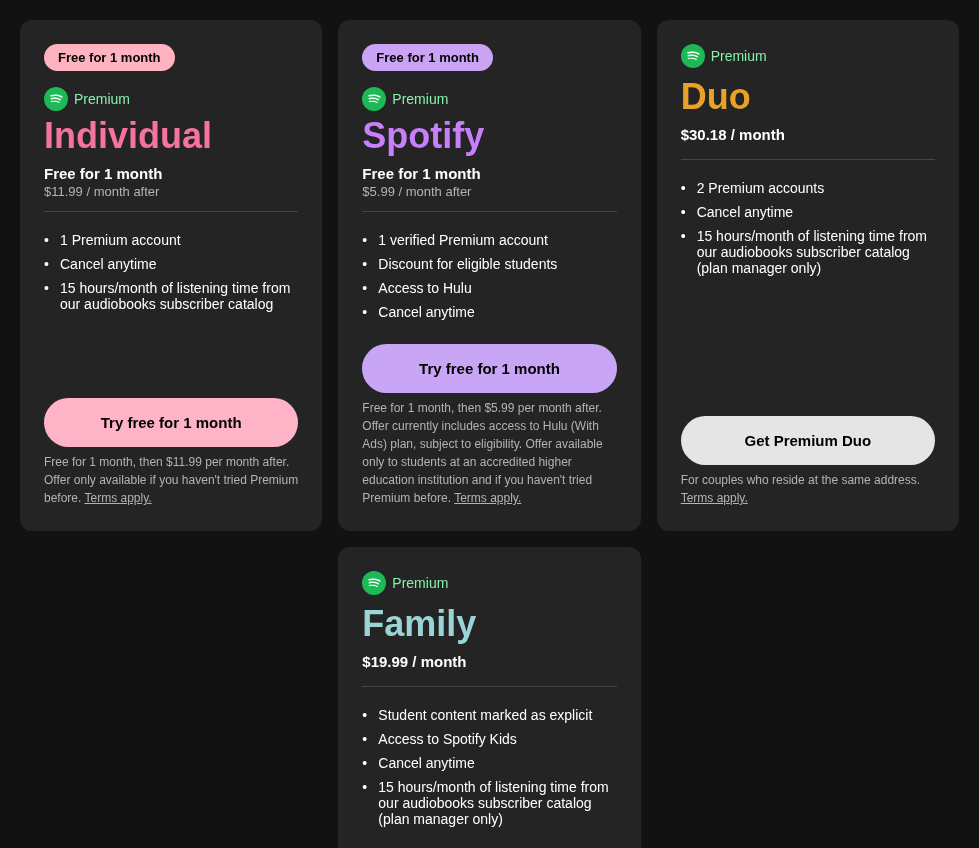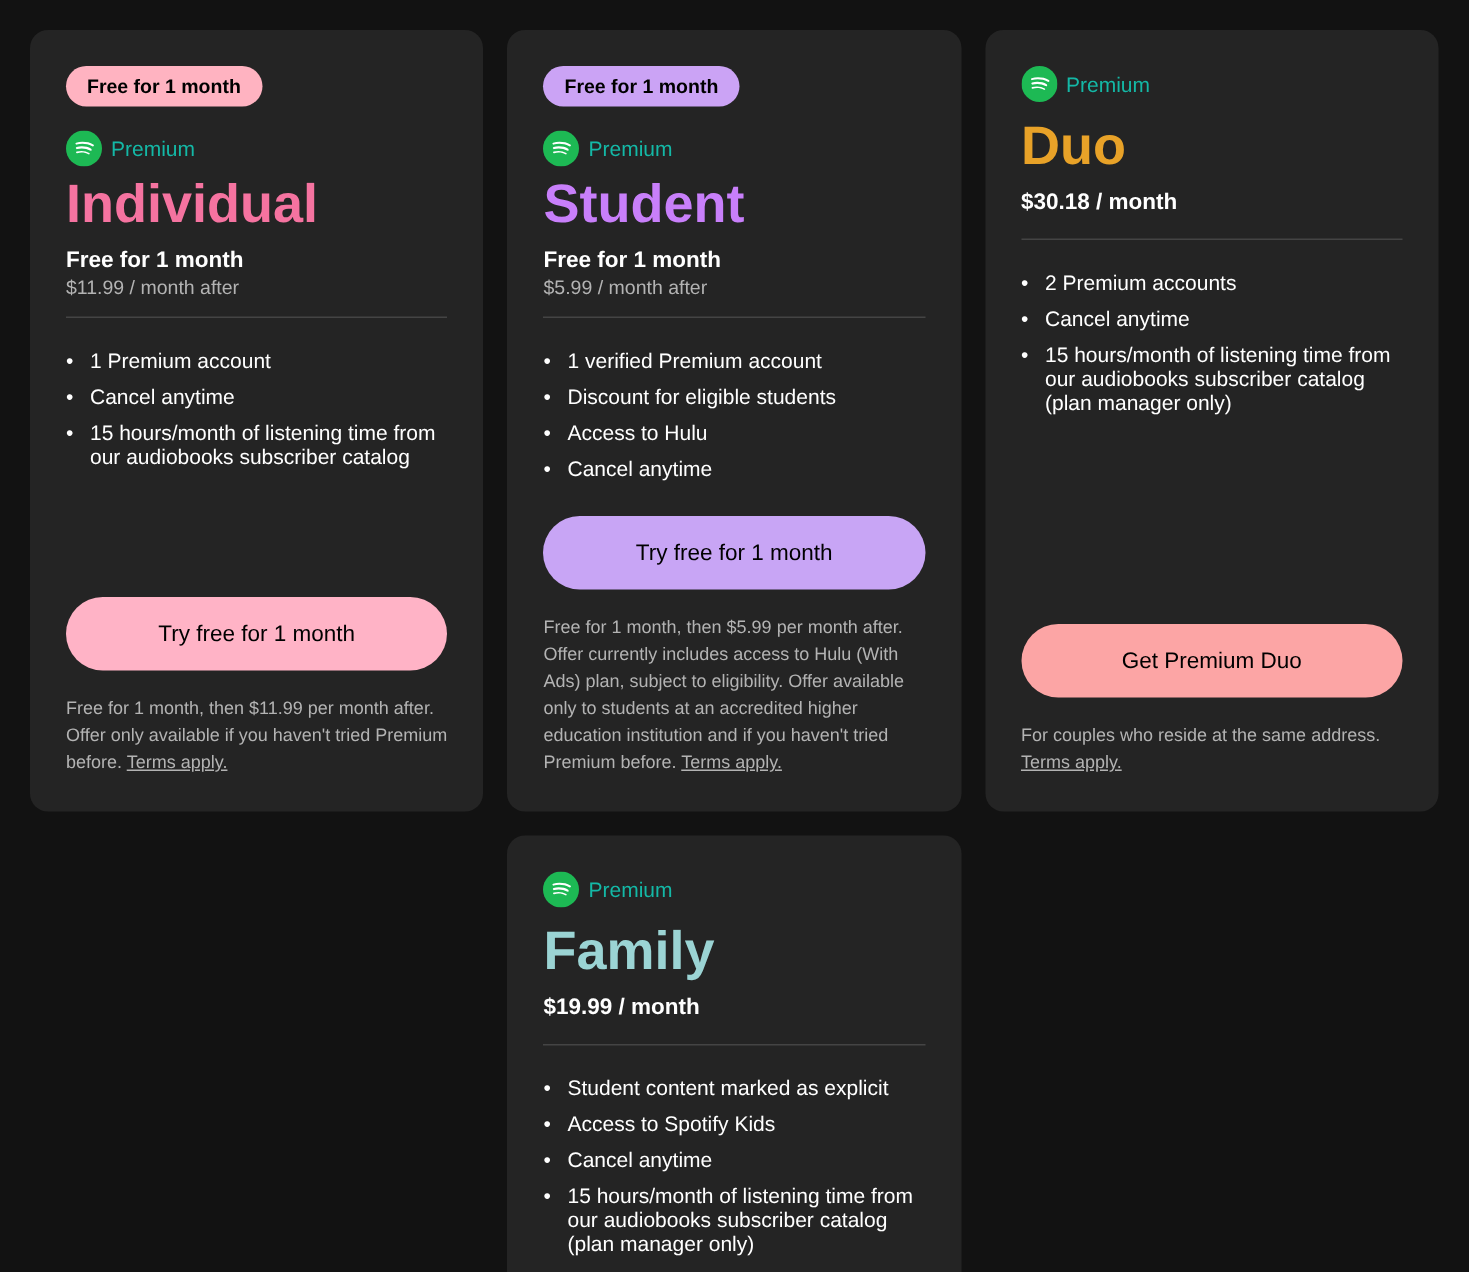--- a/index.html
+++ b/index.html
@@ -63,21 +63,21 @@
     }
 
     .plan-header {
       display: flex;
       align-items: center;
       margin-bottom: 4px;
     }
 
     .plan-label {
       font-size: 14px;
-      color: #14b8a6;
+      color: #86efac;
     }
 
     .plan-title {
       font-size: 36px;
       font-weight: 700;
       margin-bottom: 8px;
     }
 
     .title-pink { color: #f573a0; }
     .title-purple { color: #c87ffa; }
@@ -130,39 +130,39 @@
       left: 0;
       color: #fff;
     }
 
     .btn {
       display: block;
       width: 100%;
       padding: 16px;
       border-radius: 40px;
       font-size: 15px;
-      font-weight: 400;
+      font-weight: 700;
       text-align: center;
       cursor: pointer;
       border: none;
-      margin-bottom: 16px;
+      margin-bottom: 6px;
     }
 
     .btn-pink {
       background-color: #ffb3c6;
       color: #000;
     }
 
     .btn-purple {
       background-color: #c8a5f5;
       color: #000;
     }
 
     .btn-yellow {
-      background-color: #fca5a5;
+      background-color: #e5e5e5;
       color: #000;
     }
 
     .footer-text {
       font-size: 12px;
       color: #b3b3b3;
       line-height: 1.5;
     }
 
     .footer-text a, .terms-link {
@@ -205,21 +205,21 @@
 
   <div class="card">
     <span class="free-badge badge-purple">Free for 1 month</span>
     <div class="plan-header">
       <svg class="spotify-logo" viewBox="0 0 24 24">
         <circle cx="12" cy="12" r="12" fill="#1DB954"></circle>
         <path d="M17.2 10.4c-2.8-1.7-7.4-1.8-10.1-1 -.4.1-.7-.1-.8-.5s.1-.7.5-.8c3.1-.9 8.2-.8 11.4 1.2.4.2.5.7.3 1.1-.3.3-.8.4-1.3 0zm-.1 2.7c-.2.4-.7.5-1.1.3-2.3-1.4-5.8-1.8-8.5-1-.4.1-.8-.1-.9-.5s.1-.8.5-.9c3.1-.9 7-.5 9.7 1.1.3.2.4.7.3 1zm-1.3 2.6c-.2.3-.6.4-.9.2-2-1.2-4.5-1.5-7.5-.8-.3.1-.6-.1-.7-.4s.1-.6.4-.7c3.3-.7 6.1-.4 8.4 1 .3.1.4.5.3.7z" fill="white"></path>
       </svg>
       <span class="plan-label">Premium</span>
     </div>
-    <div class="plan-title title-purple">Student</div>
+    <div class="plan-title title-purple">Spotify</div>
     <div class="free-month-text">Free for 1 month</div>
     <div class="price-after">$5.99 / month after</div>
     <hr class="divider">
     <ul class="features">
       <li>1 verified Premium account</li>
       <li>Discount for eligible students</li>
       <li>Access to Hulu</li>
       <li>Cancel anytime</li>
     </ul>
     <button class="btn btn-purple">Try free for 1 month</button>

